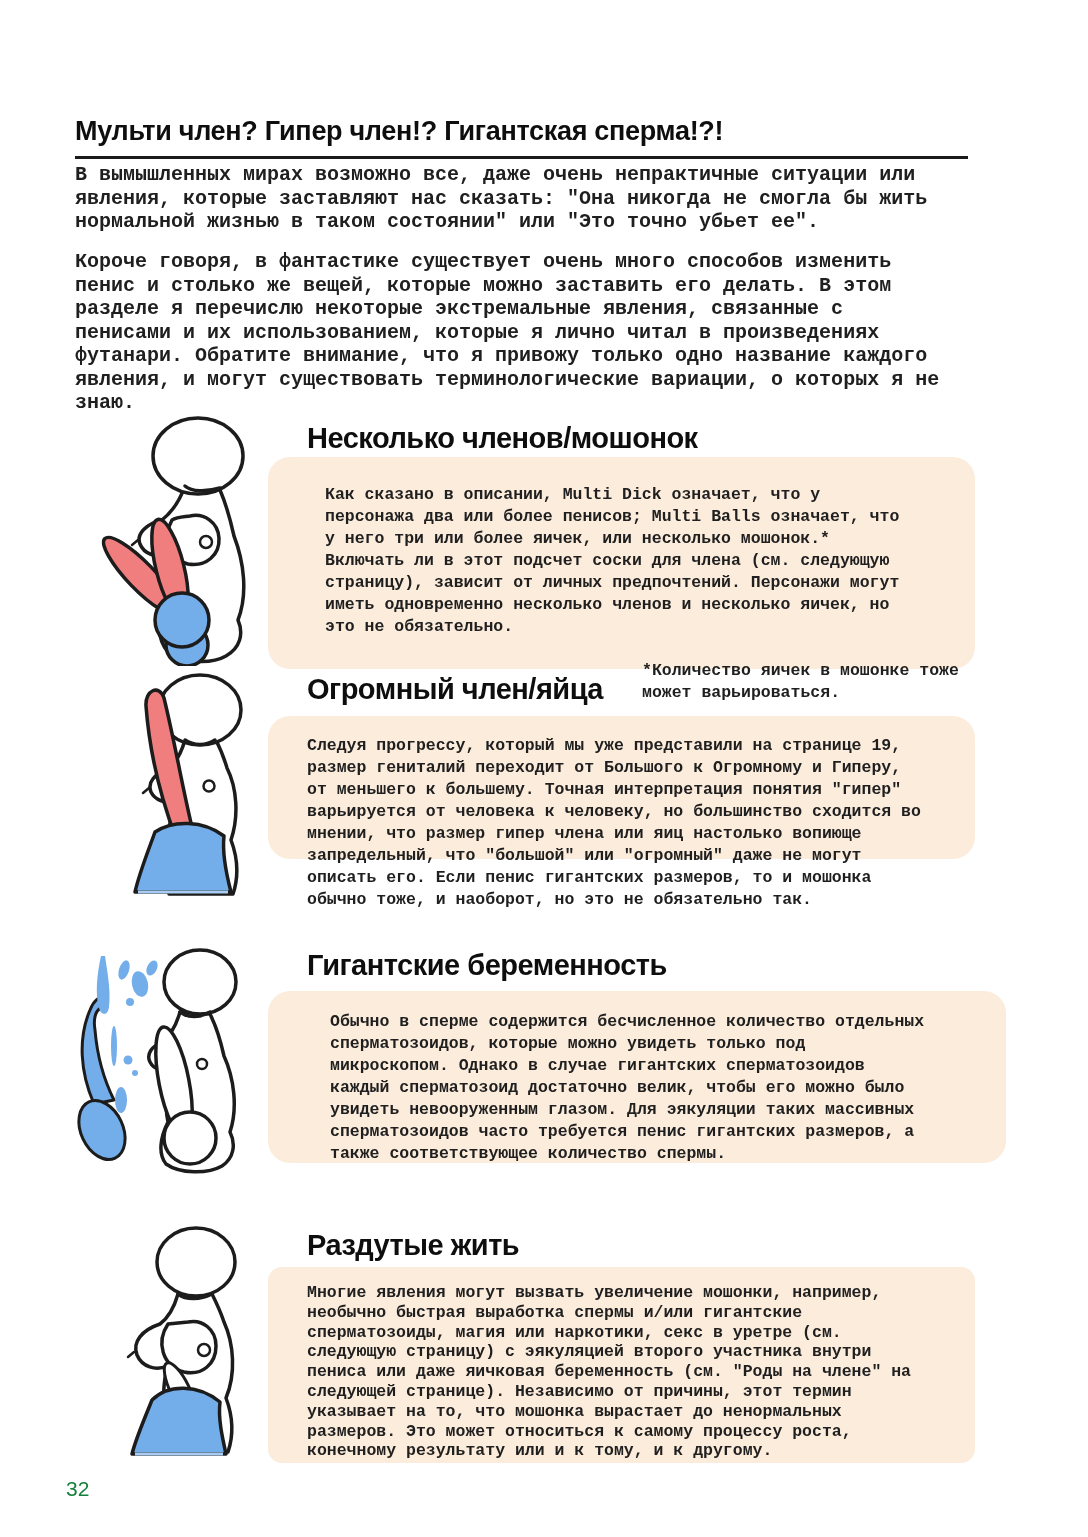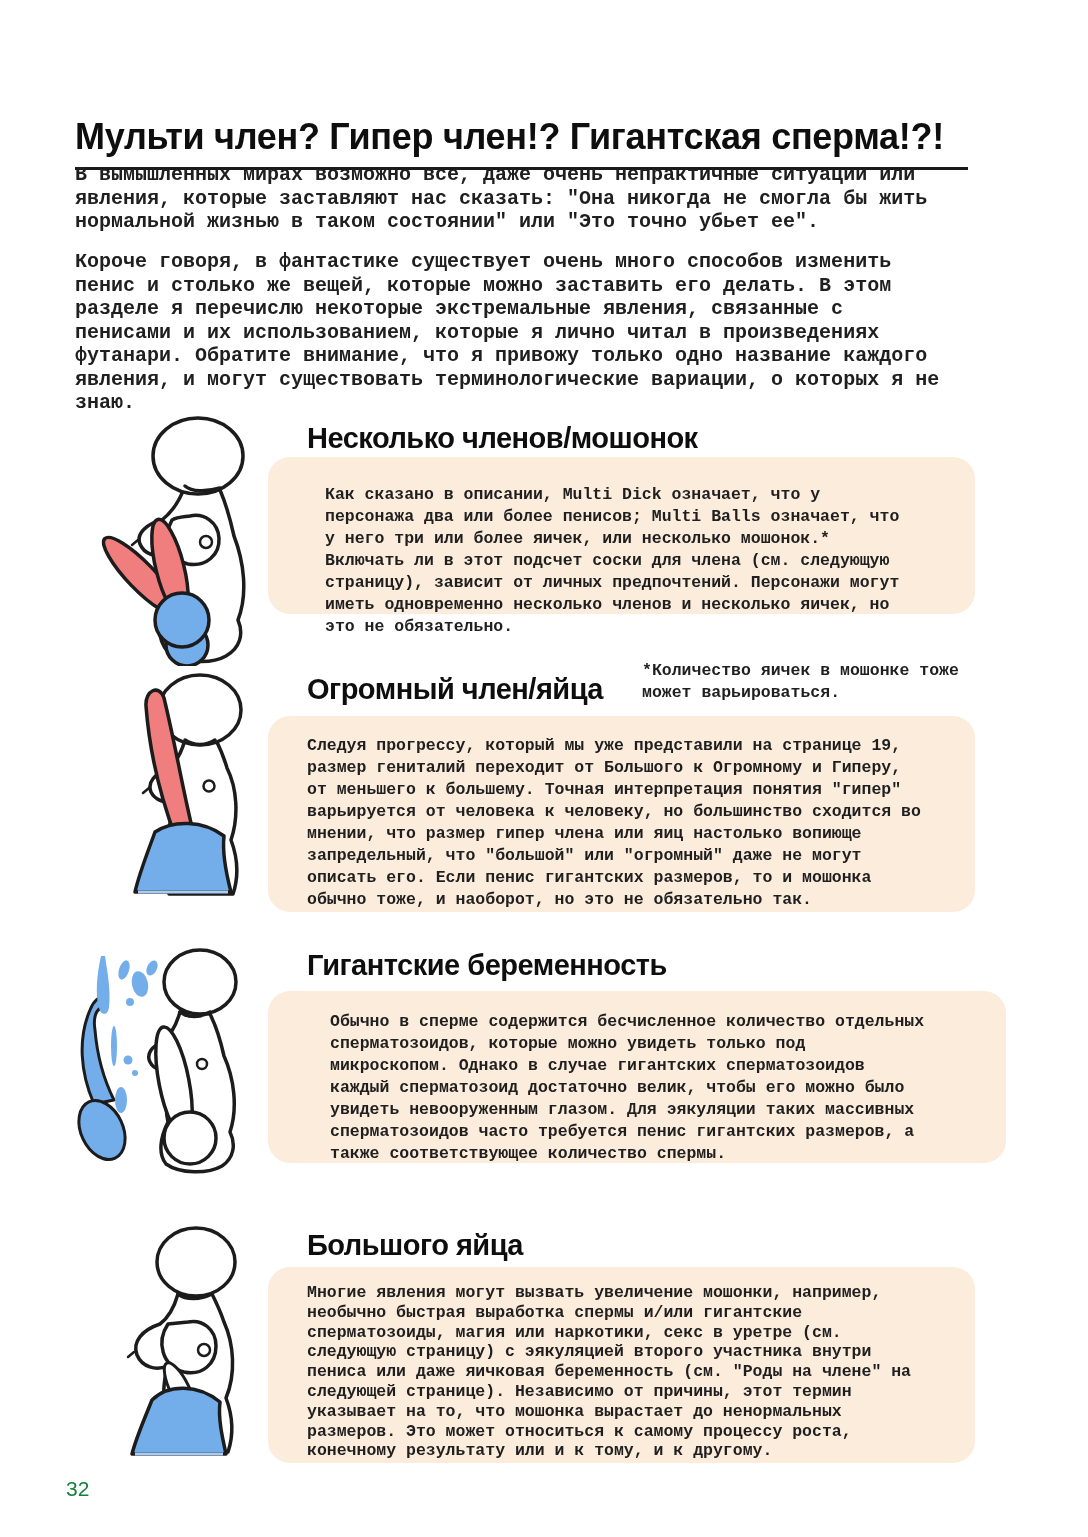--- a/index.html
+++ b/index.html
@@ -7,47 +7,47 @@
   .page {
     position:relative; width:1088px; height:1537px; background:#ffffff;
     font-family:"Liberation Sans", sans-serif; overflow:hidden;
   }
   .mono {
     font-family:"Liberation Mono", monospace;
     color:#1f1f1f; white-space:pre-wrap;font-weight:bold;
   }
   .title {
     position:absolute; left:75px; top:116px; width:893px;
-    font-size:36px; font-weight:bold; color:#0e0e0e; letter-spacing:-0.3px;
+    font-size:27px; font-weight:bold; color:#0e0e0e; letter-spacing:-0.3px;
     padding-bottom:9px; border-bottom:3px solid #1a1a1a;
   }
   .p1 { position:absolute; left:75px; top:163px; width:900px; font-size:20px; line-height:23.5px; }
   .p2 { position:absolute; left:75px; top:250px; width:900px; font-size:20px; line-height:23.5px; }
 
   .sec-header { position:absolute; display:flex; align-items:flex-start; height:38px;padding-left:21px; }
   .accent-a { width:8px; background:#a5dec6; }
   .accent-gap { width:3px; background:#ffffff; }
   .accent-b { width:4px; background:#b4e2cf; }
   .heading {
     margin-left:9px; font-size:29px; font-weight:bold; color:#0e0e0e;
     line-height:38px; letter-spacing:-0.5px; white-space:nowrap;
   }
   .sec-box {
     position:absolute; background:#fcecdc; border-radius:22px; box-sizing:border-box;
   }
   .box-text { font-size:16.5px; line-height:22px; }
   .h1box { left:262px; top:419px; }
-  .b1 { left:268px; top:457px; width:707px; height:157px; padding:27px 20px 8px 57px; }
+  .b1 { left:268px; top:457px; width:707px; height:212px; padding:27px 20px 8px 57px; }
   .fnote { position:absolute; left:642px; top:632px; width:345px; font-size:16.5px; line-height:22px;margin-top:28px; }
   .h2box { left:262px; top:670px; }
-  .b2 { left:268px; top:716px; width:707px; height:196px; padding:19px 18px 0 39px; }
+  .b2 { left:268px; top:716px; width:707px; height:143px; padding:19px 18px 0 39px; }
   .h3box { left:262px; top:946px; }
   .b3 { left:268px; top:991px; width:738px; height:172px; padding:20px 18px 0 62px; }
   .h4box { left:262px; top:1226px; }
-  .b4 { left:268px; top:1267px; width:707px; height:196px; padding:16px 18px 0 39px; }
+  .b4 { left:268px; top:1267px; width:707px; height:196px; padding:16px 18px 0 39px;border-radius:14px; }
   .b4 .box-text { line-height:19.8px; }
 
   .illus { position:absolute; }
   .i1 { left:88px; top:416px; }
   .i2 { left:85px; top:668px; }
   .i3 { left:68px; top:942px; }
   .i4 { left:88px; top:1224px; }
 
   .pagenum {
     position:absolute; left:66px; top:1477px; font-size:21px; color:#15803d;
@@ -195,21 +195,21 @@
         <ellipse cx="92" cy="166" rx="30" ry="9.5" transform="rotate(64 92 166)" stroke-width="3"></ellipse>
       </g>
       <path d="M64,176 C56,196 48,214 44,230 L138,230 C134,212 130,194 132,178 C110,160 80,160 64,176 Z" fill="#74aeea" stroke="#1c1c1c" stroke-width="3.5" stroke-linejoin="round"></path>
       <line x1="47" y1="230" x2="135" y2="230" stroke="#a9cdf2" stroke-width="3"></line>
     </svg>
   </div>
   <div class="sec-header h4box">
     <span class="accent-a"></span>
       <span class="accent-gap"></span>
       <span class="accent-b"></span>
-    <span class="heading">Большого яйца</span>
+    <span class="heading">Раздутые жить</span>
   </div>
   <div class="sec-box b4">
     <div class="mono box-text">Многие явления могут вызвать увеличение мошонки, например,
 необычно быстрая выработка спермы и/или гигантские
 сперматозоиды, магия или наркотики, секс в уретре (см.
 следующую страницу) с эякуляцией второго участника внутри
 пениса или даже яичковая беременность (см. "Роды на члене" на
 следующей странице). Независимо от причины, этот термин
 указывает на то, что мошонка вырастает до ненормальных
 размеров. Это может относиться к самому процессу роста,

